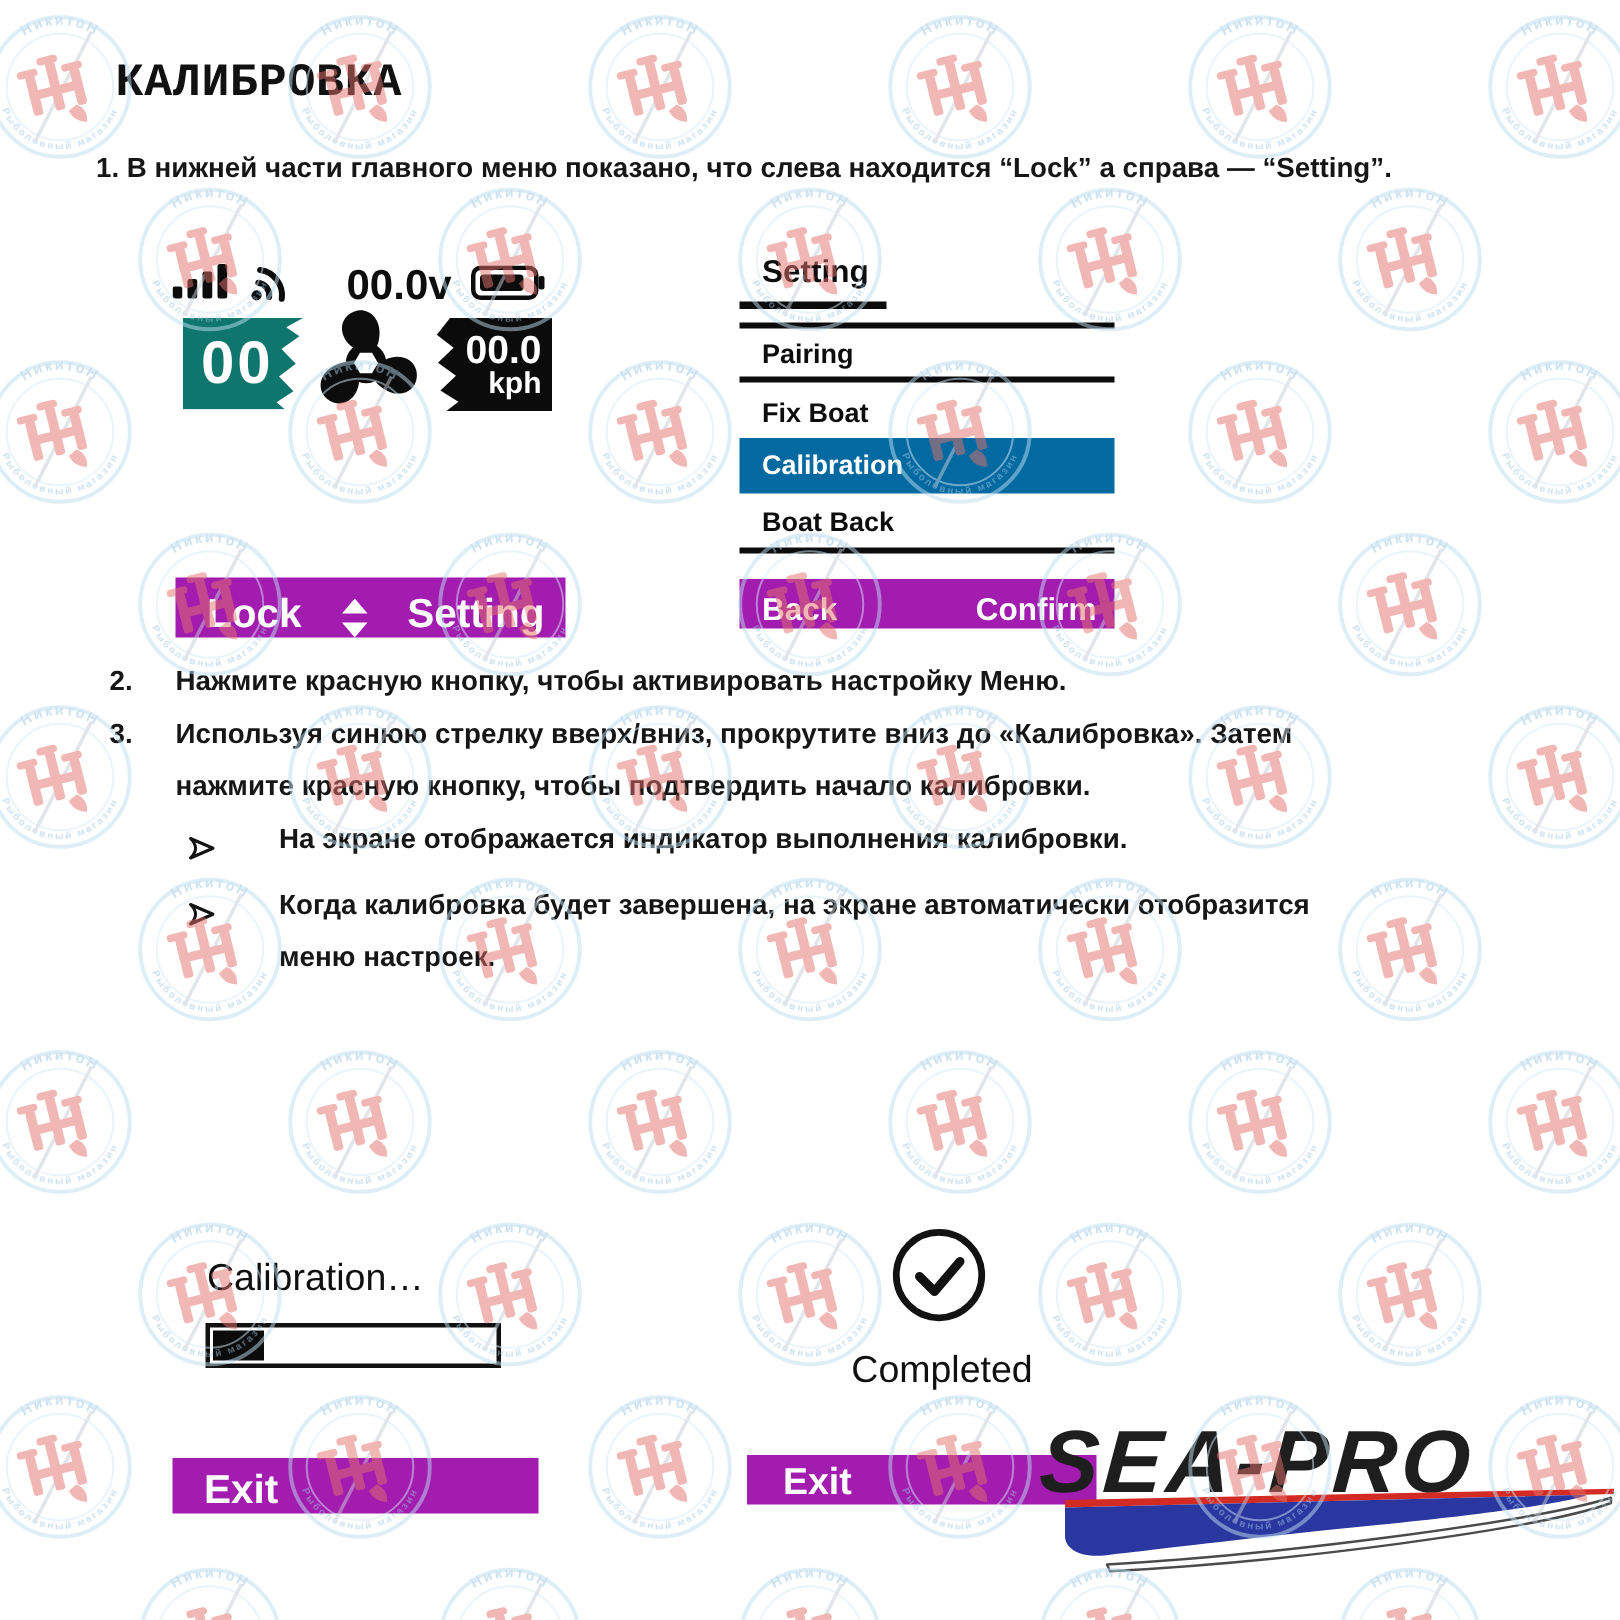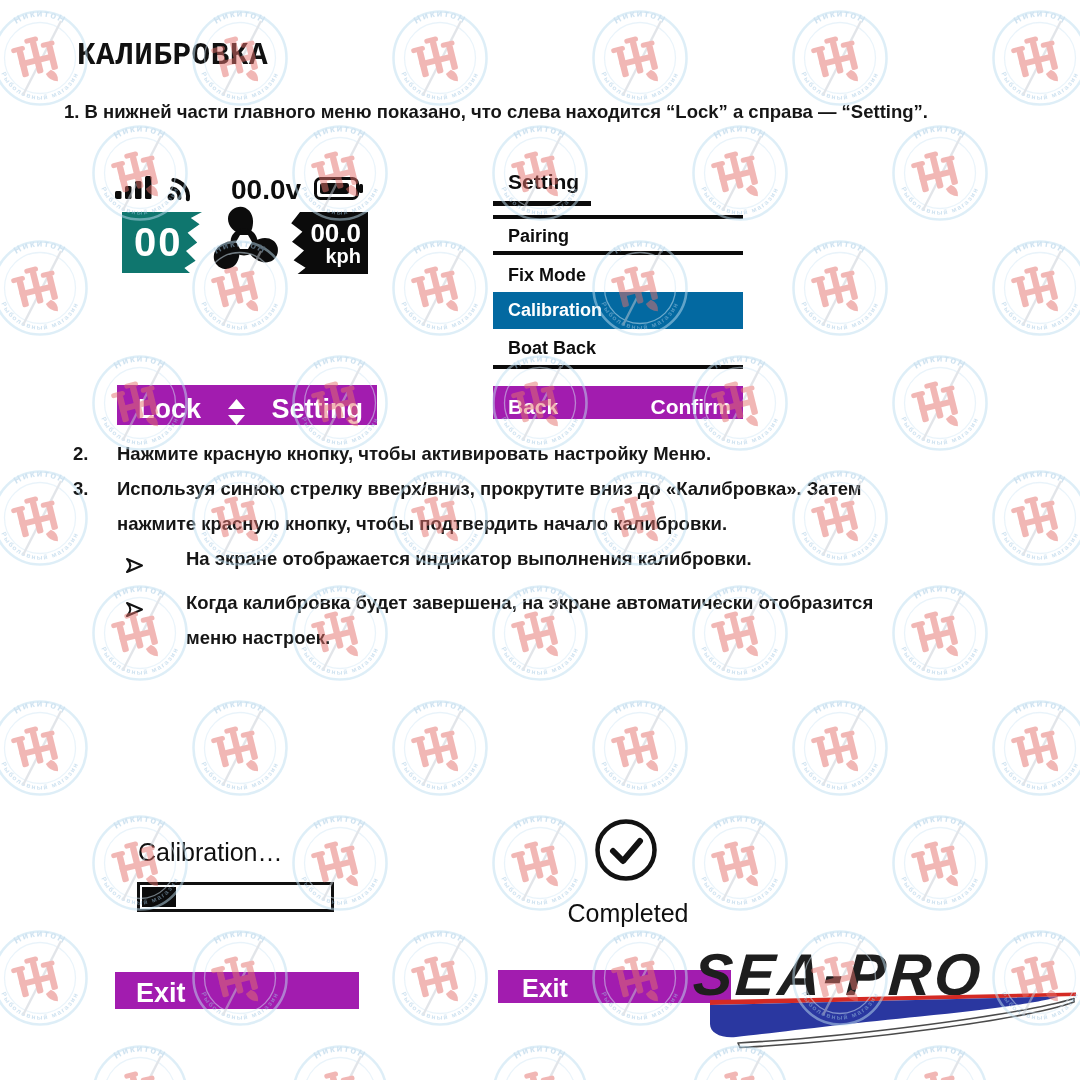--- a/index.html
+++ b/index.html
@@ -169,21 +169,21 @@
     </svg>
     <span>Setting</span>
   </div>
 
   <div class="set-title">Setting</div>
   <div class="set-underline"></div>
   <div class="set-topline"></div>
   <div class="menu">
       <div class="mi mi-pairing">Pairing</div>
       <div class="mdiv"></div>
-      <div class="mi mi-fix">Fix Mode</div>
+      <div class="mi mi-fix">Fix Boat</div>
       <div class="mi mi-calibration sel">Calibration</div>
       <div class="mi mi-boat">Boat Back</div>
       <div class="mdiv"></div>
     </div>
   <div class="bar softkey-set lcd-bold">
     <span>Back</span>
     <span>Confirm</span>
   </div>
 
   <div class="calibrating-label">Calibration…</div>

